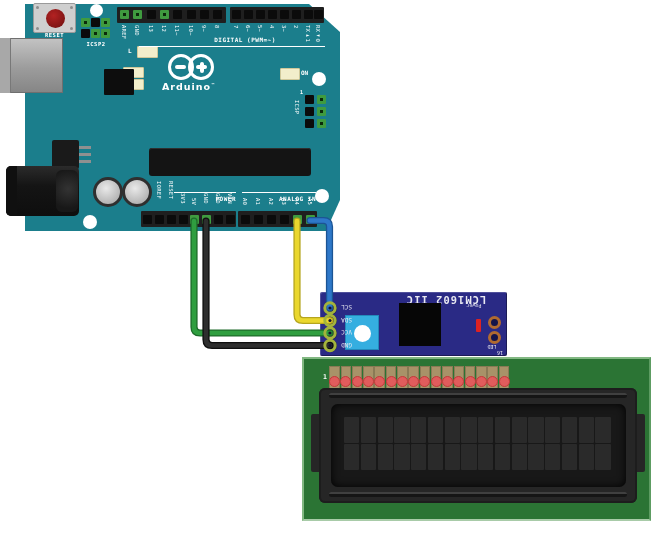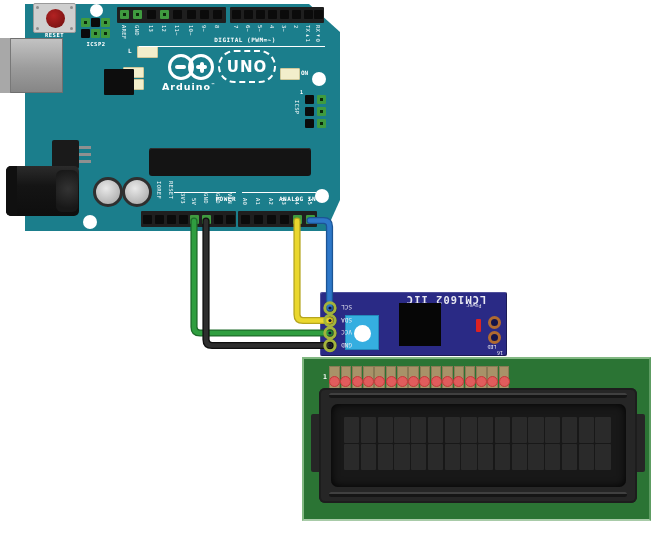--- a/index.html
+++ b/index.html
@@ -66,21 +66,20 @@
   <div class="cap" style="left:33px;top:32px;width:43px;text-align:center;font-size:5.5px">RESET</div>
 
   <div class="cap" style="left:78px;top:41px;width:36px;text-align:center;font-size:5.5px">ICSP2</div>
 
   <div class="abs" style="left:168px;top:54px;width:26px;height:26px;border:3.5px solid #fff;border-radius:50%;box-sizing:border-box"></div>
   <div class="abs" style="left:188px;top:54px;width:26px;height:26px;border:3.5px solid #fff;border-radius:50%;box-sizing:border-box"></div>
   <div class="abs" style="left:175px;top:65px;width:11px;height:4px;background:#fff;border-radius:2px"></div>
   <div class="abs" style="left:196px;top:65px;width:11px;height:4px;background:#fff;border-radius:2px"></div>
   <div class="abs" style="left:199.5px;top:61.5px;width:4px;height:11px;background:#fff;border-radius:2px"></div>
   <div class="abs" style="left:160px;top:81px;width:58px;color:#fff;font:bold 9.5px 'DejaVu Sans',sans-serif;letter-spacing:1px;text-align:center"><span>Arduino</span><span style="font-size:4px;vertical-align:super">™</span></div>
-  <div class="abs" style="left:218px;top:50px;width:58px;height:33px;border:2px dashed #fff;border-radius:17px;box-sizing:border-box;display:flex;align-items:center;justify-content:center;color:#fff;font:bold 15px 'DejaVu Sans',sans-serif;letter-spacing:1px">UNO</div>
 
   <div class="ledlab" style="left:128px;top:47px">L</div>
   <div class="abs led" style="left:137px;top:46px;width:19px;height:10px"></div>
   <div class="ledlab" style="left:109px;top:68px">TX</div>
   <div class="abs led" style="left:123px;top:67px;width:19px;height:9px"></div>
   <div class="ledlab" style="left:109px;top:80px">RX</div>
   <div class="abs led" style="left:123px;top:79px;width:19px;height:9px"></div>
   <div class="abs led" style="left:280px;top:68px;width:18px;height:10px"></div>
   <div class="ledlab" style="left:301px;top:69px">ON</div>
 

